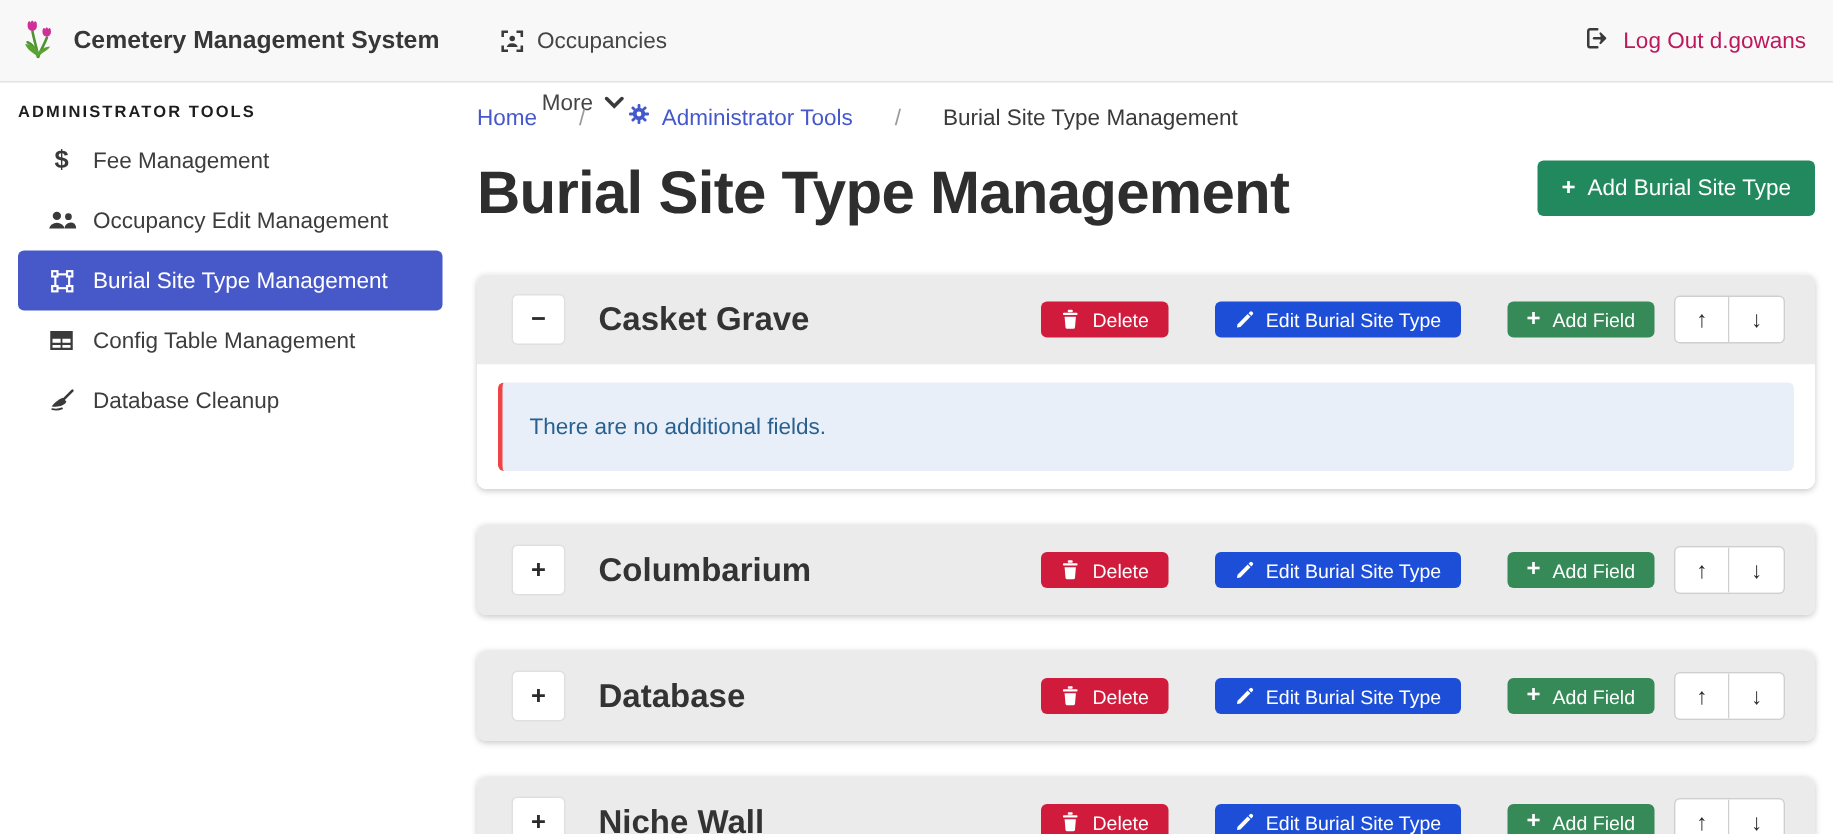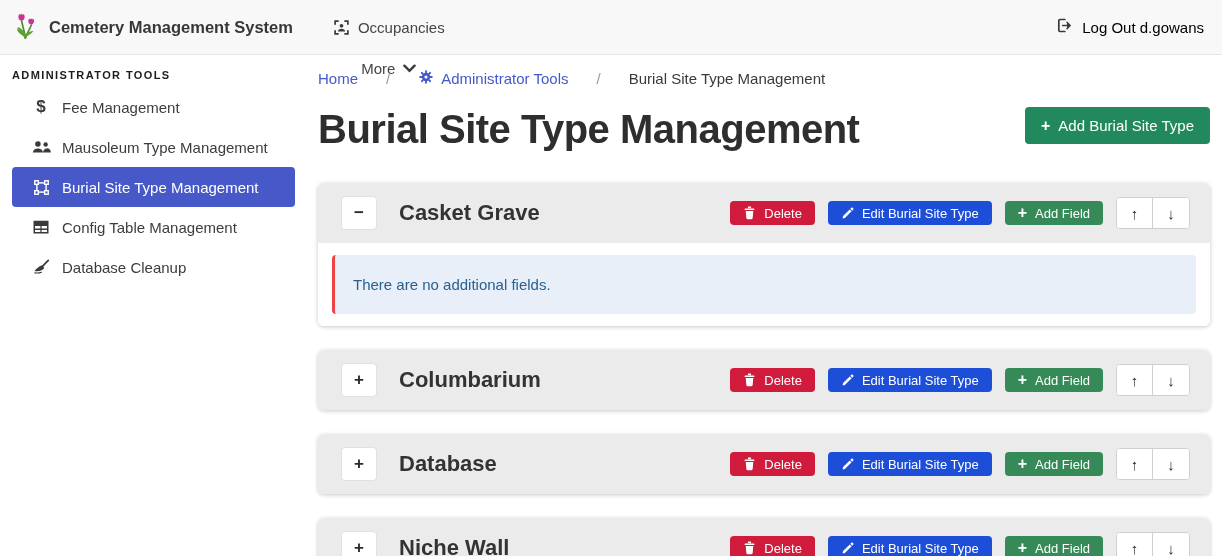--- a/index.html
+++ b/index.html
@@ -9,21 +9,21 @@
   
   .navbar { height:55px; background:#f8f8f8; border-bottom:1px solid #e4e4e4;
     display:flex; align-items:center; padding:0 14px; }
   .brand { display:flex; align-items:center; gap:9px; cursor:pointer;justify-content:center; }
   .brand-title { font-size:16.5px; font-weight:700; color:#373737; }
   .nav-links { display:flex; align-items:center; margin-left:26px; gap:8px;flex-direction:column; }
   .nav-item { display:flex; align-items:center; gap:8px; padding:8px 14px;
     font-size:15px; color:#454545; cursor:pointer; }
   .nav-item svg { display:block; }
   .nav-right { margin-left:auto; display:flex; align-items:center; gap:9px;
-    font-size:15px; color:#000000; cursor:pointer; padding-right:4px; }
+    font-size:15px; color:#be185d; cursor:pointer; padding-right:4px; }
 
   
   .layout { display:flex; height:501px; }
   .sidebar { width:300px; flex:0 0 300px; padding-top:6px; }
   .side-section { font-size:11px; font-weight:600; letter-spacing:1.4px;
     color:#1d1d1d; padding:8px 14px 6px 12px; }
   .side-item { display:flex; align-items:center; gap:10px; height:40px;
     margin:0 5px 0 12px; padding-left:18px; font-size:15px; color:#3d3d3d;
     border-radius:4px; cursor:pointer; }
   .side-item .s-icon { width:22px; display:flex; justify-content:center; align-items:center; flex:0 0 22px; }
@@ -50,21 +50,21 @@
   
   .card { border-radius:6px; box-shadow:0 1px 4px rgba(0,0,0,.22); margin-bottom:24px;
     background:#fff; overflow:hidden; }
   .card-header { background:#ebebeb; height:60px; display:flex; align-items:center;
     padding:0 20px 0 23px; }
   .toggle-btn { width:36px; height:34px; background:#fff; border:1px solid #e0e0e0;
     border-radius:4px; font-size:17px; font-weight:700; color:#2b2b2b; cursor:pointer;
     display:flex; align-items:center; justify-content:center; font-family:inherit; }
   .card-title { margin-left:22px; font-size:22px; font-weight:700; color:#333; }
   .card-actions { margin-left:auto; display:flex; align-items:center; gap:13px; }
-  .btn-sm { font-size:13px; padding:8px 13px; height:24px; }
+  .btn-sm { font-size:13px; padding:8px 13px; height:24px;margin-left:18px; }
   .btn-delete { background:#d01b3c; }
   .btn-edit { background:#1d4ed8; }
   .btn-addfield { background:#358a58; }
   .move-group { display:flex; border:1px solid #cfcfcf; border-radius:4px; overflow:hidden; background:#fff; }
   .move-btn { width:36px; height:30px; background:#fff; border:none; cursor:pointer;
     font-size:15px; color:#2b2b2b; display:flex; align-items:center; justify-content:center;
     font-family:inherit; }
   .move-btn:first-child { border-right:1px solid #cfcfcf; }
 
   .card-body { padding:12px 14px; background:#fff; }
@@ -150,21 +150,21 @@
 
     <div class="side-item">
       <span class="s-icon">
         <svg width="20" height="16" viewBox="0 0 26 20" fill="#3a3a3a">
           <circle cx="9" cy="6" r="3.6"></circle>
           <path d="M2.3 17 a6.8 6 0 0 1 13.4 0 Z"></path>
           <circle cx="19" cy="6.7" r="2.9"></circle>
           <path d="M15.7 17 a5.4 5 0 0 1 8.6 -4.2 a6 6 0 0 1 1.4 4.2 Z"></path>
         </svg>
       </span>
-      <span>Mausoleum Type Management</span>
+      <span>Occupancy Edit Management</span>
     </div>
 
     <div class="side-item active">
       <span class="s-icon">
         <svg width="17" height="17" viewBox="0 0 24 24" fill="none" stroke="#fff" stroke-width="2">
           <rect x="5.5" y="5.5" width="13" height="13"></rect>
           <rect x="2.5" y="2.5" width="5" height="5" fill="#4758c8" stroke-width="2"></rect>
           <rect x="16.5" y="2.5" width="5" height="5" fill="#4758c8" stroke-width="2"></rect>
           <rect x="2.5" y="16.5" width="5" height="5" fill="#4758c8" stroke-width="2"></rect>
           <rect x="16.5" y="16.5" width="5" height="5" fill="#4758c8" stroke-width="2"></rect>

